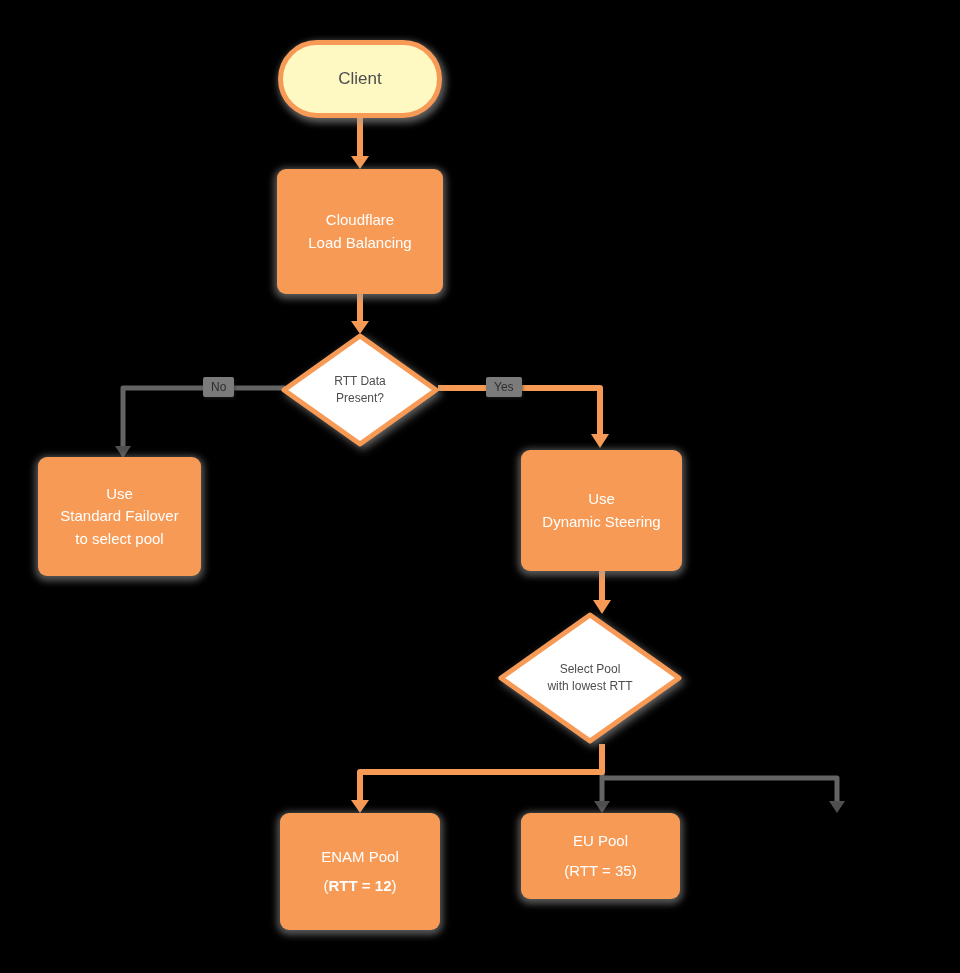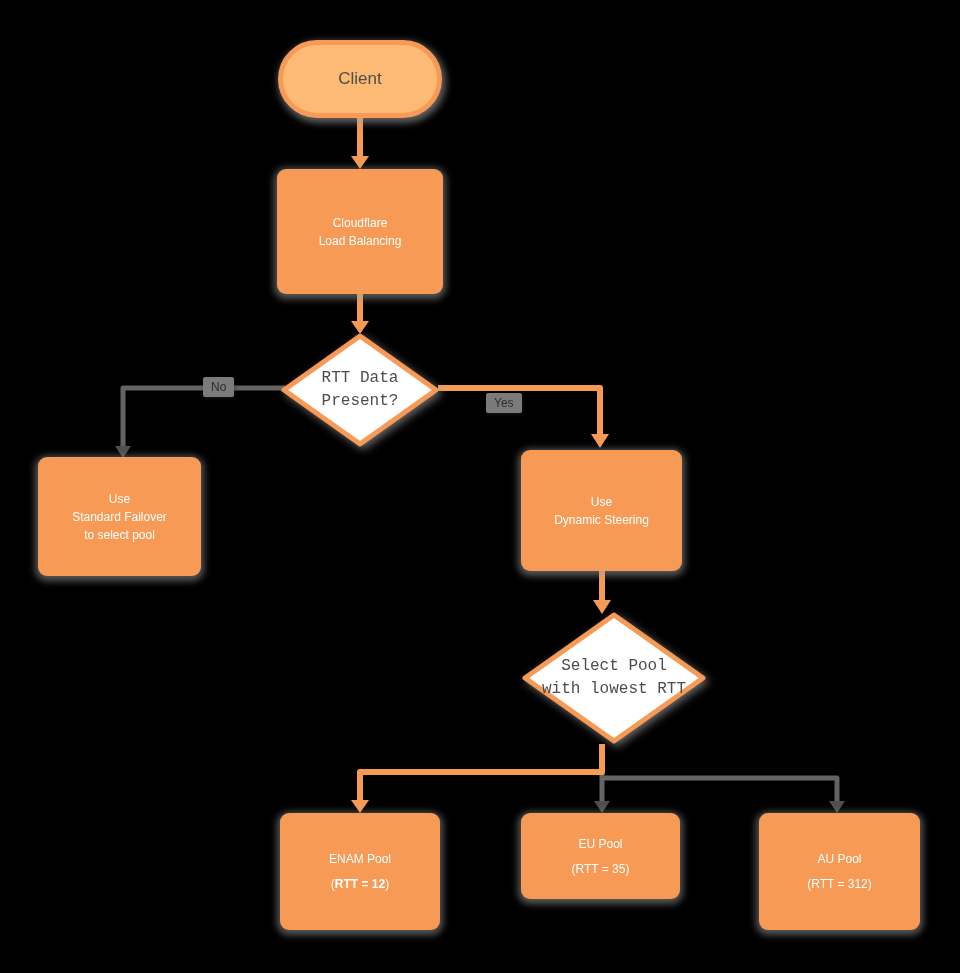--- a/index.html
+++ b/index.html
@@ -24,34 +24,34 @@
   .arrow-gray{fill:var(--gray-arrow);stroke:none;}
 
   .node{
     position:absolute;z-index:2;box-sizing:border-box;
     display:flex;align-items:center;justify-content:center;
     text-align:center;line-height:1.5;
   }
   .pre{white-space:pre-line;}
   .process{
     background:var(--orange);color:var(--light-text);
-    border-radius:9px;font-size:12px;
+    border-radius:9px;font-size:15px;
     box-shadow:0 2px 7px 3px rgba(158,158,158,.55);
   }
   .terminator{
-    background:#fdba74;color:var(--dark-text);
+    background:#fef9c3;color:var(--dark-text);
     border:5px solid var(--orange);border-radius:40px;font-size:17px;
     box-shadow:2px 3px 7px 2px rgba(158,158,158,.6);
   }
   .diamond-wrap{position:absolute;z-index:2;}
   .diamond-wrap svg{display:block;filter:drop-shadow(3px 3px 4px rgba(158,158,158,.65));}
   .diamond-wrap polygon{fill:#ffffff;stroke:var(--orange);stroke-width:5;stroke-linejoin:round;}
   .diamond-label{
     position:absolute;inset:0;display:flex;align-items:center;justify-content:center;
-    text-align:center;color:var(--dark-text);font-size:16px;line-height:1.45;font-family:Liberation Mono, monospace;
+    text-align:center;color:var(--dark-text);font-size:12px;line-height:1.45;
   }
   .pool-line2{margin-top:7px;}
   .bold{font-weight:bold;}
   .edge-label{
     position:absolute;z-index:3;background:var(--badge-bg);color:var(--badge-text);
     font-size:12px;padding:3px 8px;border-radius:2px;line-height:1.2;
     box-shadow:1px 2px 3px rgba(40,40,40,.5);
   }
 </style>
 </head>
@@ -98,34 +98,34 @@
   <div class="diamond-wrap" style="left:281px;top:333px;width:158px;height:114px;">
     <svg width="158" height="114" viewBox="0 0 158 114">
       <polygon points="79,3 155,57 79,111 3,57"></polygon>
     </svg>
     <div class="diamond-label pre">RTT Data
 Present?</div>
   </div>
 
   <div class="edge-label" style="left:203px;top:377px;">No</div>
 
-  <div class="edge-label" style="left:486px;top:377px;margin-top:16px;">Yes</div>
+  <div class="edge-label" style="left:486px;top:377px;">Yes</div>
 
   <div class="node process" style="left:38px;top:457px;width:163px;height:119px;">
     <span class="pre">Use
 Standard Failover
 to select pool</span>
   </div>
 
   <div class="node process" style="left:521px;top:450px;width:161px;height:121px;">
     <span class="pre">Use
 Dynamic Steering</span>
   </div>
 
-  <div class="diamond-wrap" style="left:522px;top:612px;width:184px;height:132px;">
+  <div class="diamond-wrap" style="left:498px;top:612px;width:184px;height:132px;">
     <svg width="184" height="132" viewBox="0 0 184 132">
       <polygon points="92,3 181,66 92,129 3,66"></polygon>
     </svg>
     <div class="diamond-label pre">Select Pool
 with lowest RTT</div>
   </div>
 
   <div class="node process" style="left:280px;top:813px;width:160px;height:117px;align-items:center;">
     <div>
       <div>ENAM Pool</div>
@@ -133,20 +133,14 @@
     </div>
   </div>
 
   <div class="node process" style="left:521px;top:813px;width:159px;height:86px;">
     <div>
       <div>EU Pool</div>
       <div class="pool-line2"><span>(</span><span>RTT = 35</span><span>)</span></div>
     </div>
   </div>
 
-  <div class="node process" style="left:759px;top:813px;width:161px;height:117px;">
-    <div>
-      <div>AU Pool</div>
-      <div class="pool-line2"><span>(</span><span>RTT = 312</span><span>)</span></div>
-    </div>
-  </div>
 
 </div>
 
 </body></html>

